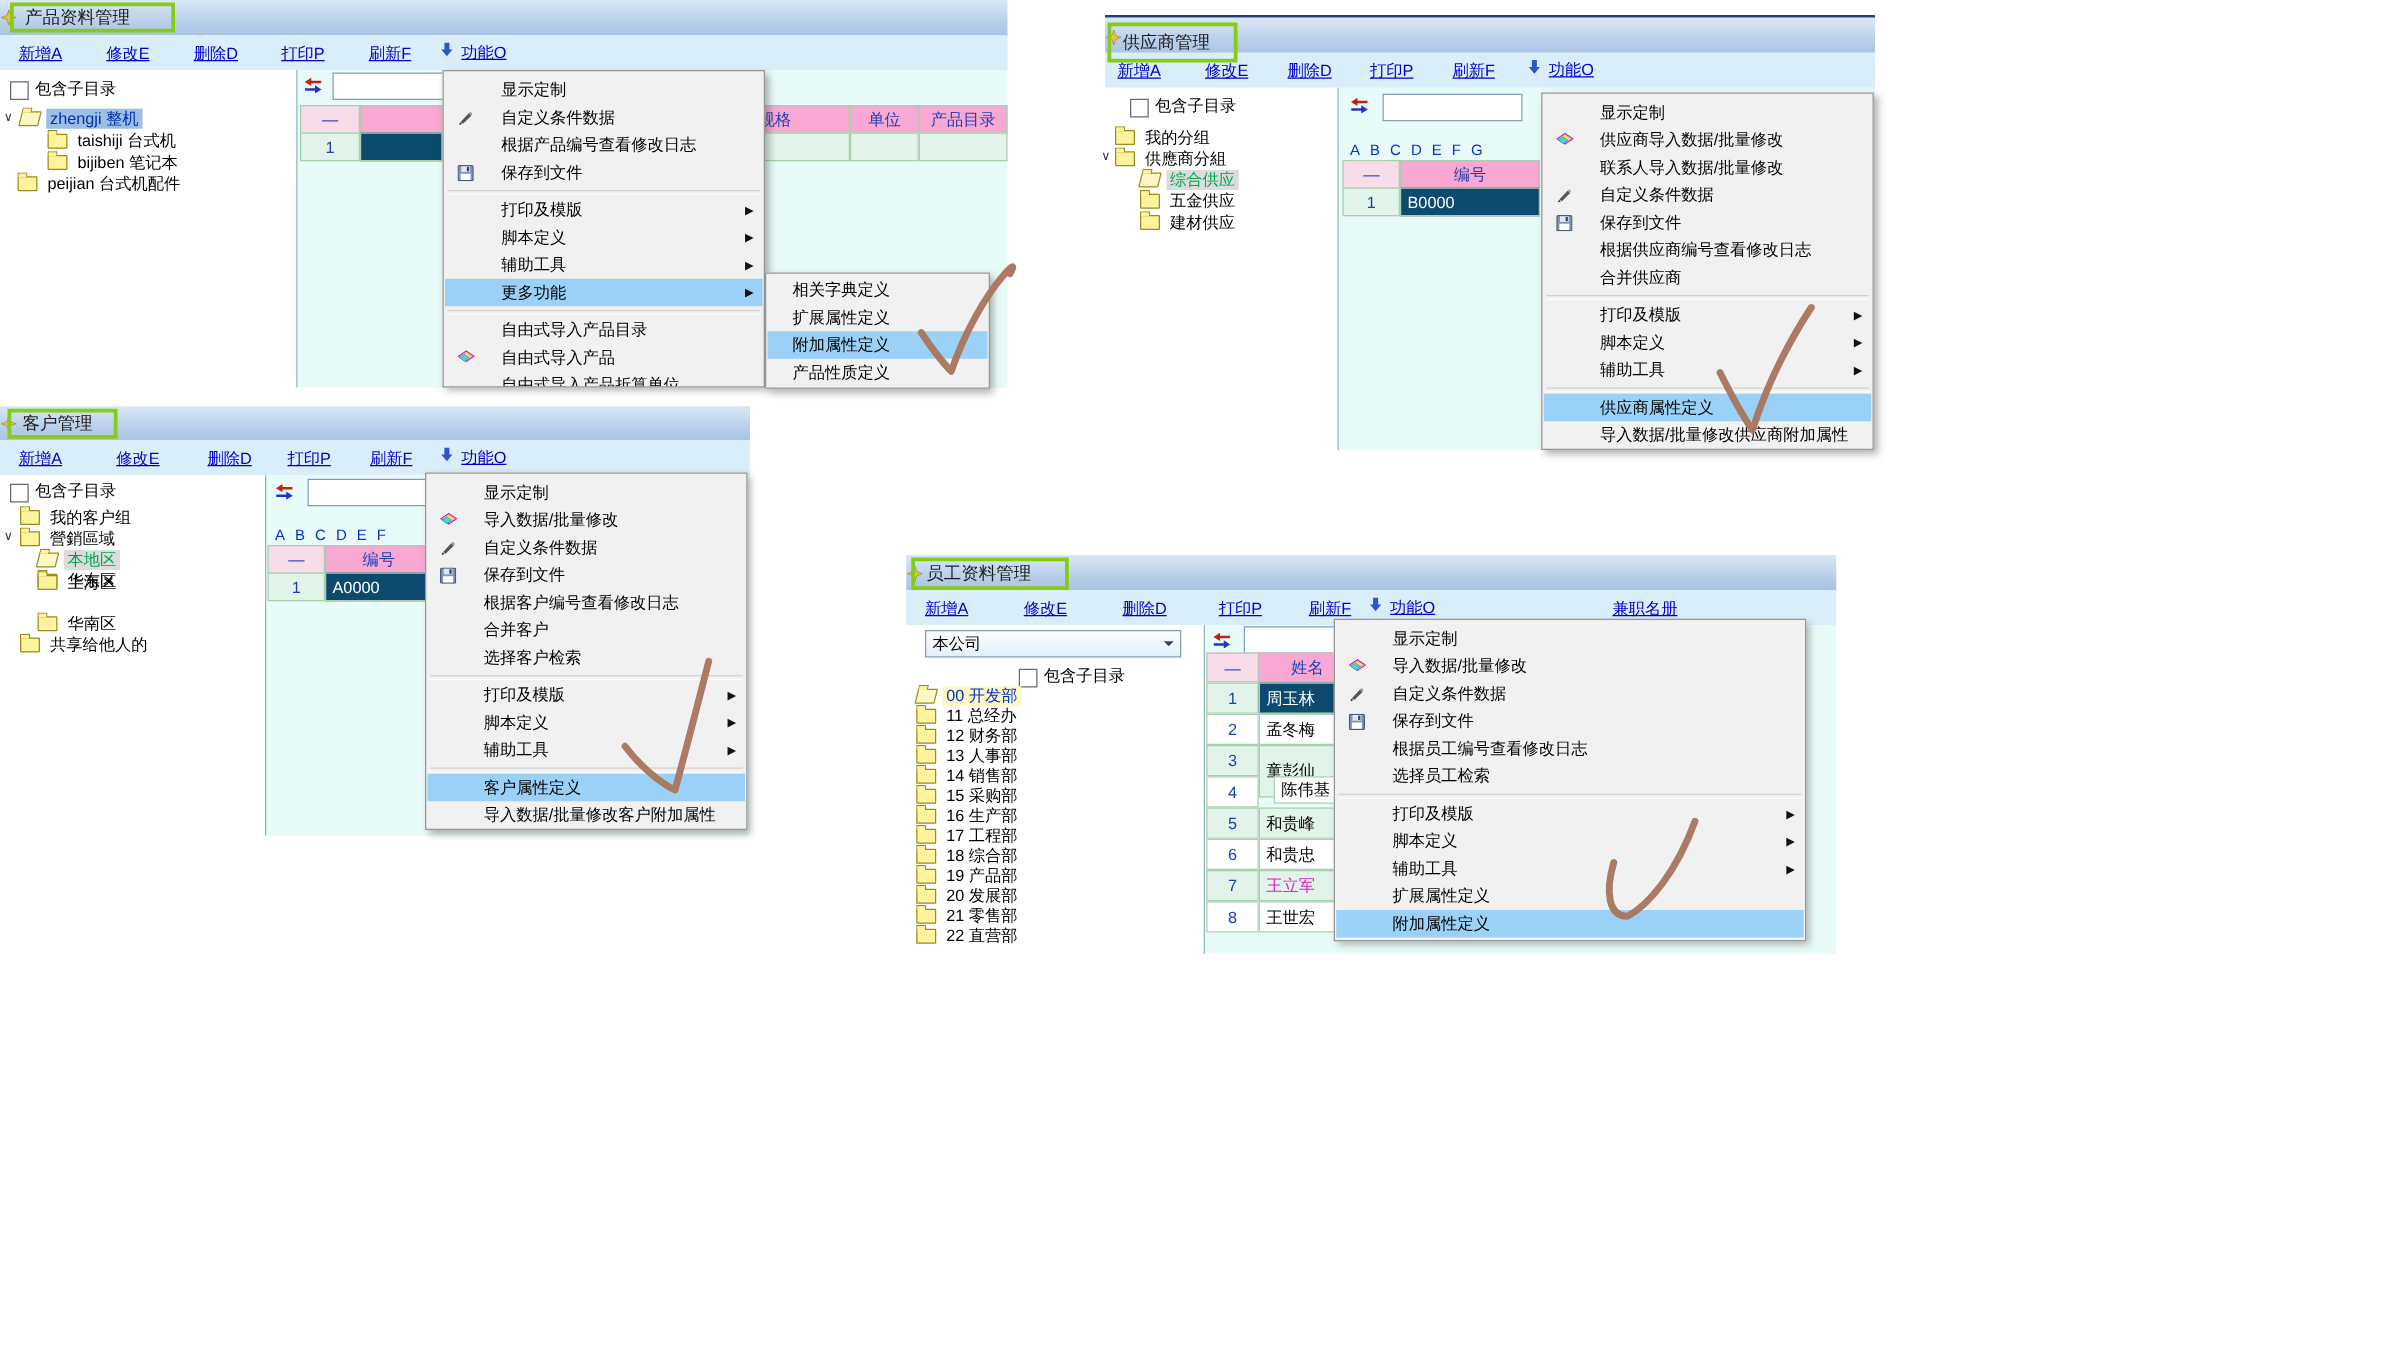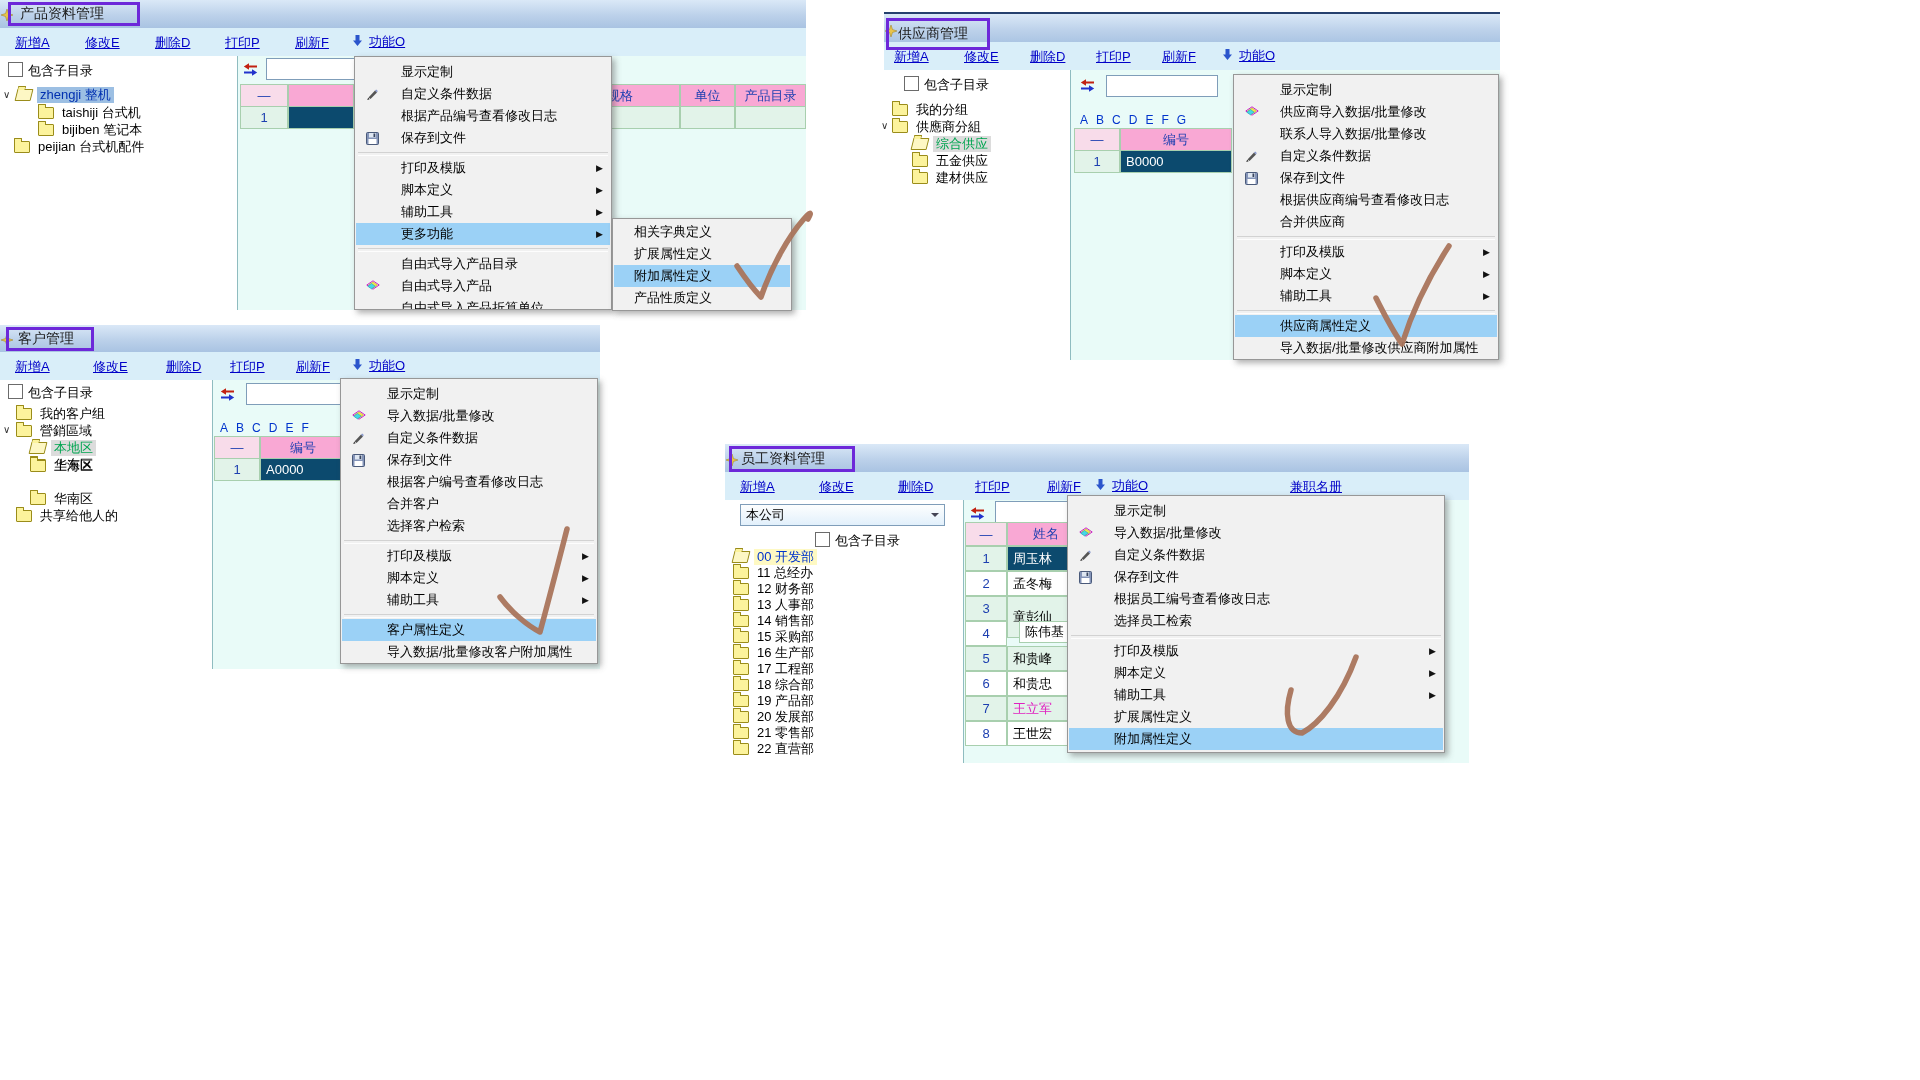--- a/index.html
+++ b/index.html
@@ -2,28 +2,28 @@
 <html><head>
 <meta charset="utf-8">
 <style>
   html,body{margin:0;padding:0}
   body{width:1920px;height:1080px;position:relative;background:#fff;
        font-family:"Liberation Sans","DejaVu Sans",sans-serif;overflow:hidden}
   .panel{position:absolute}
   .tbar{position:absolute;left:0;right:0;background:linear-gradient(180deg,#dae8f7 0%,#bcd1ea 55%,#a9c3e2 100%);border-bottom:1px solid #93afd0}
   .tbar.darktop{border-top:2px solid #25406e}
   .ptitle{font-size:14px;color:#1c1c1c;white-space:nowrap}
-  .redbox{position:absolute;border:3px solid #6d28d9;display:flex;align-items:center;padding:0 9px;z-index:7;box-sizing:border-box}
+  .redbox{position:absolute;border:3px solid #84cc16;display:flex;align-items:center;padding:0 9px;z-index:7;box-sizing:border-box}
   .winicon{position:absolute;z-index:1}
   .mbar{position:absolute;left:0;right:0;background:#d9eef9}
   .mi{position:absolute;color:#0000c8;text-decoration:underline;white-space:nowrap;font-size:13px;top:6px;cursor:pointer}
   .funcwrap{position:absolute;top:5px;display:flex;align-items:center;gap:6px}
   .funcwrap .mi2{color:#0000c8;text-decoration:underline;font-size:13px;white-space:nowrap}
   .rpane{position:absolute;background:#e9fbf8;border-left:1px solid #8fbcc0}
-  .chkrow{position:absolute;display:flex;align-items:flex-start;gap:5px;font-size:13px;color:#000;white-space:nowrap}
+  .chkrow{position:absolute;display:flex;align-items:flex-end;gap:5px;font-size:13px;color:#000;white-space:nowrap}
   .chkbox{width:13px;height:13px;background:#fff;border:1px solid #6b6b6b;display:inline-block;flex:0 0 auto}
   .node{position:absolute;display:flex;align-items:center;gap:5px;height:17px;font-size:13px;color:#000;white-space:nowrap}
   .nlabel{padding:0 3px;line-height:16px}
   .folder{position:relative;width:14px;height:10px;background:#fcf39c;border:1px solid #9a8c1a;border-radius:1px;flex:0 0 auto}
   .folder:before{content:"";position:absolute;left:-1px;top:-4px;width:6px;height:3px;background:#fcf39c;border:1px solid #9a8c1a;border-bottom:none;border-radius:1px 1px 0 0}
   .folder.open{transform:skewX(-14deg);background:#fdf7c4}
   .exp{position:absolute;font-size:10px;color:#333;line-height:10px;z-index:2}
   .selblue{background:#9cbfe3;color:#0030b0}
   .selgray{background:#dcdcdc;color:#00a550}
   .selemp{background:#fef9c3;color:#0033cc}

